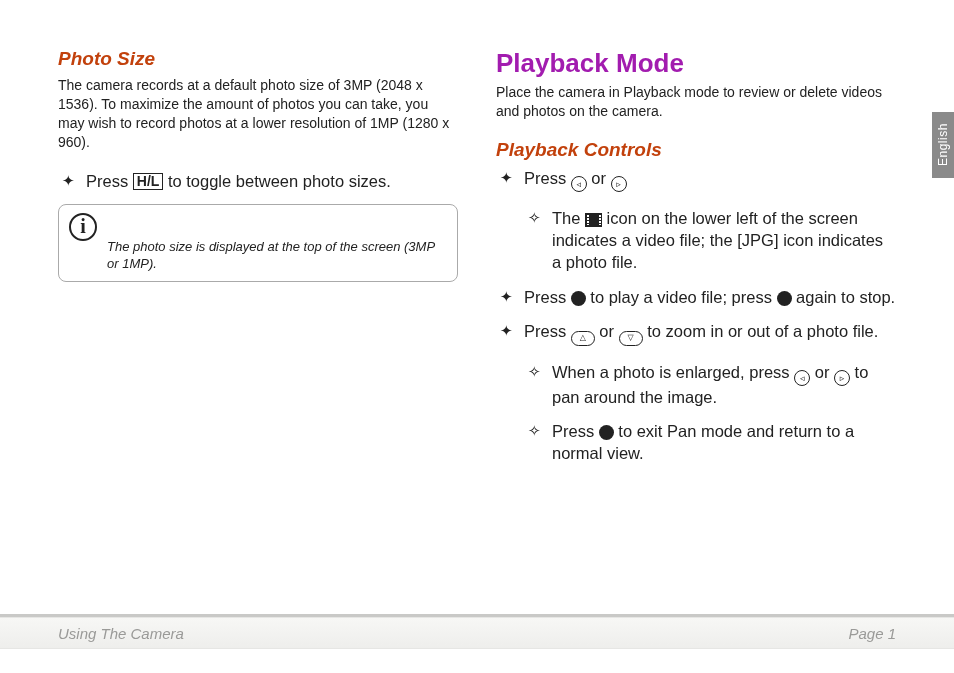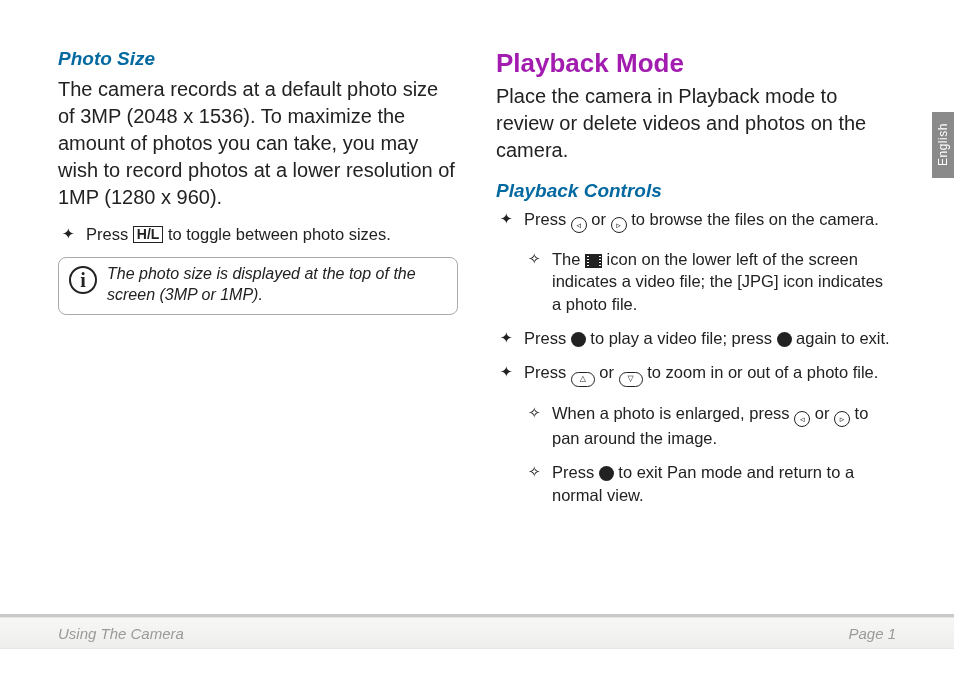--- a/index.html
+++ b/index.html
@@ -11,34 +11,34 @@
   }
   .columns {
     display: flex;
     gap: 38px;
   }
   .col { width: 50%; }
   h2.section {
     font-style: italic;
     font-weight: 700;
     font-size: 19px;
-    color: #0369a1;
+    color: #c2410c;
     margin-bottom: 6px;
   }
   h1.mode {
     font-weight: 700;
     font-size: 26px;
     color: #a21caf;
     margin-bottom: 4px;
   }
   p.body {
-    font-size: 20px;
+    font-size: 14px;
     line-height: 1.35;
     color: #222;
-    margin-bottom: 12px;
+    margin-bottom: 18px;
   }
   ul.plus { list-style: none; padding-left: 0; }
   ul.plus > li {
     position: relative;
     padding-left: 28px;
     font-size: 16.5px;
     line-height: 1.35;
     margin-bottom: 12px;
   }
   ul.plus > li::before {
@@ -93,23 +93,24 @@
     align-items: center;
     justify-content: center;
     font-family: Georgia, serif;
     font-weight: 700;
     font-size: 20px;
     font-style: normal;
     margin-top: 2px;
   }
   .info-text {
     font-style: italic;
-    font-size: 16px;
+    font-size: 13px;
     line-height: 1.3;
     color: #222;
+    margin-top: 28px;
   }
   .ico {
     display: inline-flex;
     vertical-align: -3px;
   }
   .ico-circ {
     width: 16px; height: 16px;
     border: 1.5px solid #222;
     border-radius: 50%;
     display: inline-flex;
@@ -226,37 +227,37 @@
 
       <h2 class="section" style="margin-top:16px">Playback Controls</h2>
 
       <ul class="plus">
 
         <li>
           <span>Press </span><span class="ico">
               <span class="ico-circ">◃</span>
             </span><span> or </span><span class="ico">
               <span class="ico-circ">▹</span>
-            </span><span> to browse the files on the camera.</span>
+            </span>
 
           <ul class="diamond">
             <li>
               <span>The </span><span class="ico">
                   <span class="ico-film"></span>
                 </span><span> icon on the lower left of the screen indicates a video file; the </span><span class="jpg-label">[JPG]</span><span> icon indicates a photo file.</span>
             </li>
           </ul>
         </li>
 
         <li>
           <span>Press </span><span class="ico">
               <span class="ico-dot"></span>
             </span><span> to play a video file; press </span><span class="ico">
               <span class="ico-dot"></span>
-            </span><span> again to exit.</span>
+            </span><span> again to stop.</span>
         </li>
 
         <li>
           <span>Press </span><span class="ico">
               <span class="ico-oval">△</span>
             </span><span> or </span><span class="ico">
               <span class="ico-oval">▽</span>
             </span><span> to zoom in or out of a photo file.</span>
 
           <ul class="diamond">

